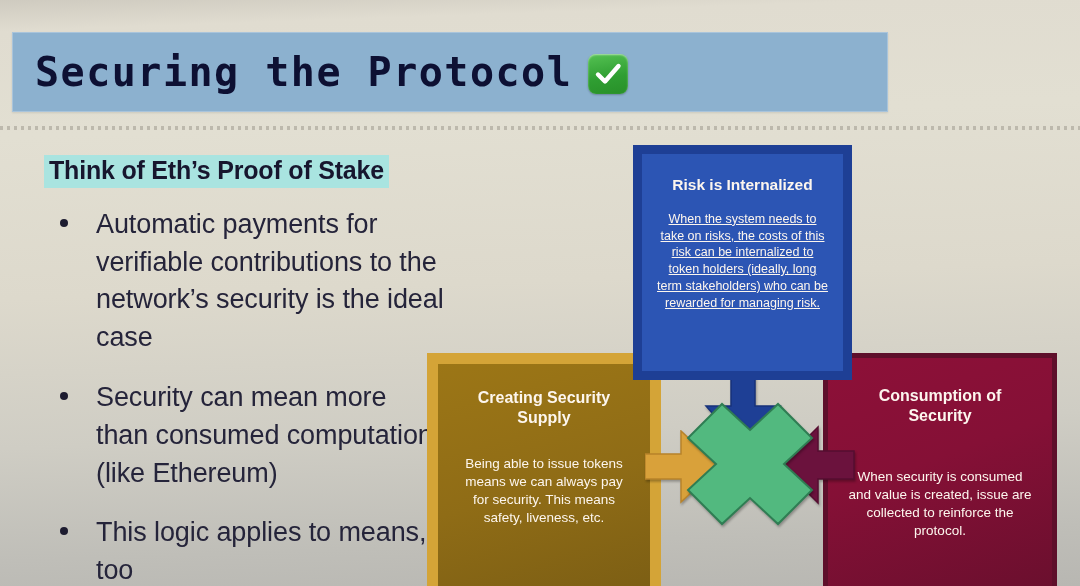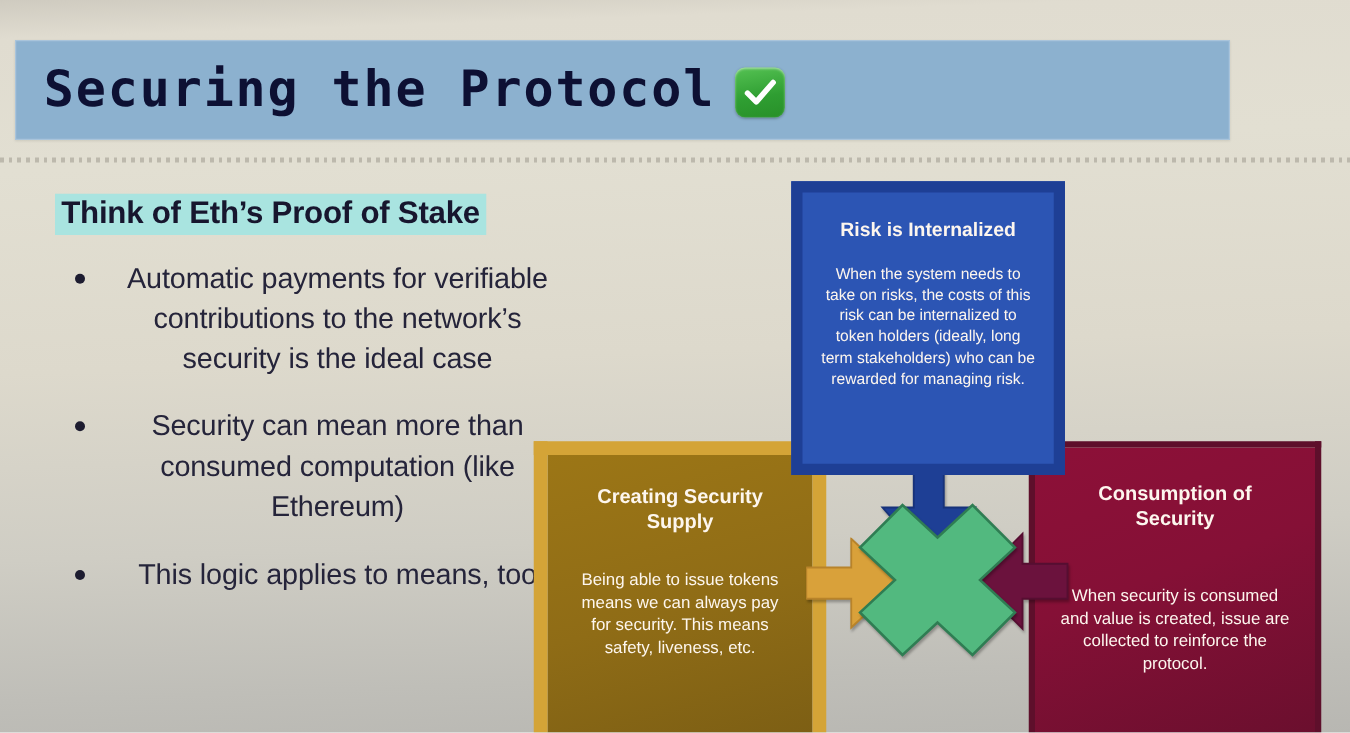--- a/index.html
+++ b/index.html
@@ -27,21 +27,21 @@
   .slide {
     position: absolute;
     inset: 0;
   }
 
   
   .title-band {
     position: absolute;
     left: 12px;
     top: 32px;
-    width: 972px;
+    width: 876px;
     height: 80px;
     background: #8cb1cf;
     box-shadow: inset 0 0 0 1px rgba(255,255,255,0.25),
                 0 1px 2px rgba(0,0,0,0.10);
     display: flex;
     align-items: center;
     padding-left: 23px;
   }
 
   .title-text {
@@ -103,26 +103,25 @@
   }
 
   .bullets {
     list-style: none;
     margin-top: 18px;
   }
 
   .bullets li {
     position: relative;
     padding-left: 52px;
-    font-size: 23px;
+    font-size: 27px;
     line-height: 1.40;
     color: #25243a;
     margin-bottom: 22px;
     letter-spacing: -0.1px;
-    text-align: center;
   }
 
   .bullets li::before {
     content: "";
     position: absolute;
     left: 16px;
     top: 13px;
     width: 8px;
     height: 8px;
     border-radius: 50%;
@@ -155,21 +154,21 @@
     left: 633px;
     top: 145px;
     width: 219px;
     height: 235px;
     background: #2c55b4;
     border: 9px solid #1e3f95;
     padding: 22px 14px 10px 14px;
     z-index: 6;
   }
   .card-blue .card-title { font-size: 15.5px; }
-  .card-blue .card-body  { font-size: 12.5px; margin-top: 16px; }
+  .card-blue .card-body  { font-size: 12.5px; margin-top: 16px; text-decoration: underline; }
 
   
   .card-gold {
     left: 427px;
     top: 353px;
     width: 234px;
     height: 233px;
     background: linear-gradient(165deg, #9c7616 0%, #8f6c16 55%, #7d5f14 100%);
     border: 11px solid #d4a437;
     border-bottom: none;

